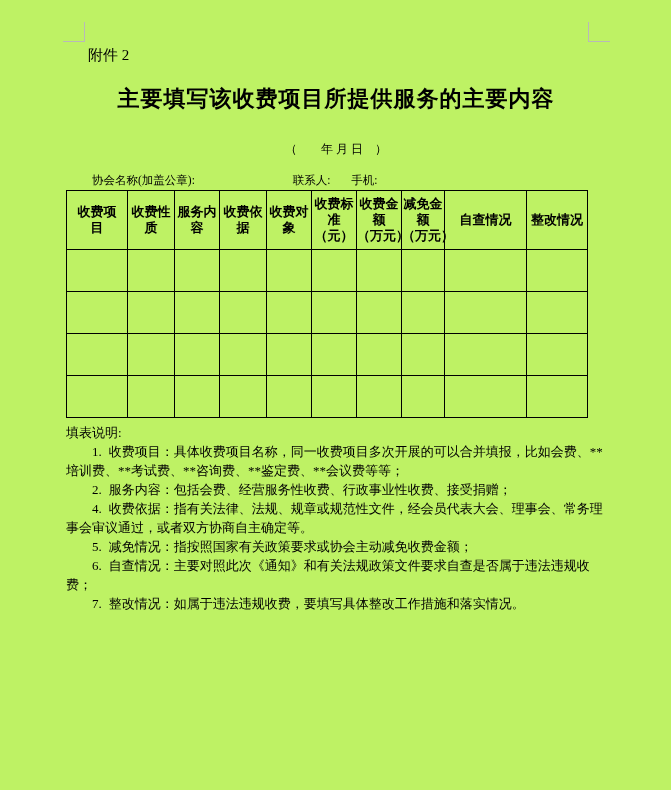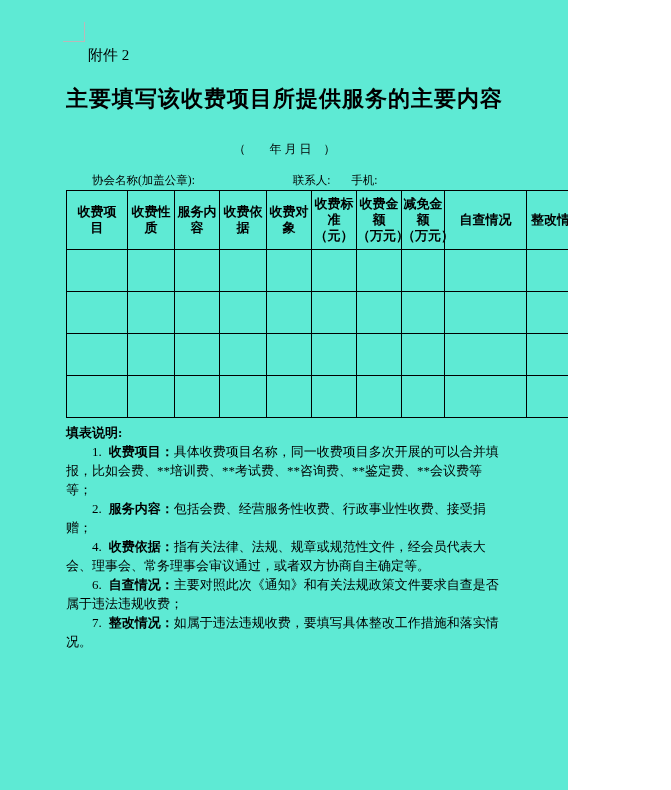--- a/index.html
+++ b/index.html
@@ -3,23 +3,23 @@
 <meta charset="utf-8">
 <style>
   * { margin: 0; padding: 0; box-sizing: border-box; }
   html, body { background: #ffffff; }
   body {
     font-family: "Liberation Serif", "DejaVu Serif", serif;
     color: #000000;
   }
   .page {
     position: relative;
-    width: 568px;
+    width: 671px;
     height: 790px;
-    background: #5eead4;
+    background: #bef264;
     overflow: hidden;
   }
   
   .crop-mark { position: absolute; top: 22px; width: 22px; height: 20px; }
   .crop-mark.tl { left: 63px; border-right: 1px solid #b9b9b9; border-bottom: 1px solid #b9b9b9; }
   .crop-mark.tr { left: 588px; border-left: 1px solid #b9b9b9; border-bottom: 1px solid #b9b9b9; }
 
   .content { padding: 0 65px 0 66px; }
 
   .attachment-label {
@@ -70,24 +70,24 @@
     text-align: center;
     vertical-align: middle;
     white-space: pre-line;
     word-break: keep-all;
     overflow: visible;
     padding: 0;
   }
   table.fee-table td { height: 42px; }
 
   .notes { margin-top: 5px; font-size: 13px; line-height: 19px; }
-  .notes-heading { font-weight: bold; }
+  .notes-heading { font-weight: normal; }
   .note-item { text-indent: 2em; }
   .note-num { margin-right: 7px; }
-  .note-term { font-weight: bold; }
+  .note-term { font-weight: normal; }
 </style>
 </head>
 <body>
 
 <div class="page">
 
   <div class="crop-mark tl"></div>
   <div class="crop-mark tr"></div>
 
   <div class="content">
@@ -199,20 +199,23 @@
       <p class="note-item">
         <span class="note-num">1.</span><span class="note-term">收费项目：</span><span>具体收费项目名称，同一收费项目多次开展的可以合并填报，比如会费、**培训费、**考试费、**咨询费、**鉴定费、**会议费等等；</span>
       </p>
       <p class="note-item">
         <span class="note-num">2.</span><span class="note-term">服务内容：</span><span>包括会费、经营服务性收费、行政事业性收费、接受捐赠；</span>
       </p>
       <p class="note-item">
         <span class="note-num">4.</span><span class="note-term">收费依据：</span><span>指有关法律、法规、规章或规范性文件，经会员代表大会、理事会、常务理事会审议通过，或者双方协商自主确定等。</span>
       </p>
       <p class="note-item">
+        <span class="note-num">5.</span><span class="note-term">减免情况：</span><span>指按照国家有关政策要求或协会主动减免收费金额；</span>
+      </p>
+      <p class="note-item">
         <span class="note-num">6.</span><span class="note-term">自查情况：</span><span>主要对照此次《通知》和有关法规政策文件要求自查是否属于违法违规收费；</span>
       </p>
       <p class="note-item">
         <span class="note-num">7.</span><span class="note-term">整改情况：</span><span>如属于违法违规收费，要填写具体整改工作措施和落实情况。</span>
       </p>
     </div>
 
   </div>
 </div>
 

